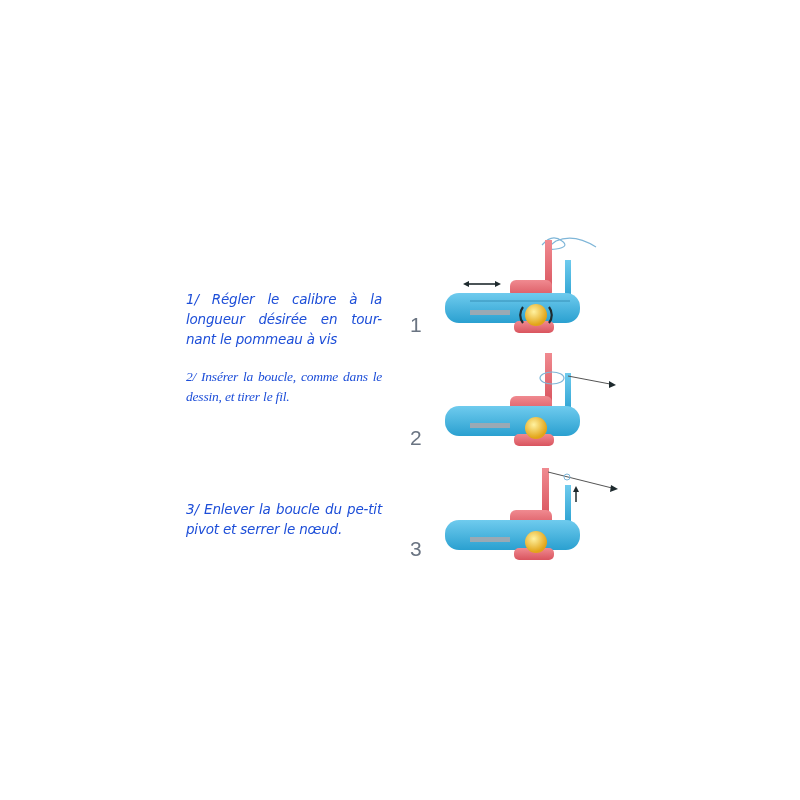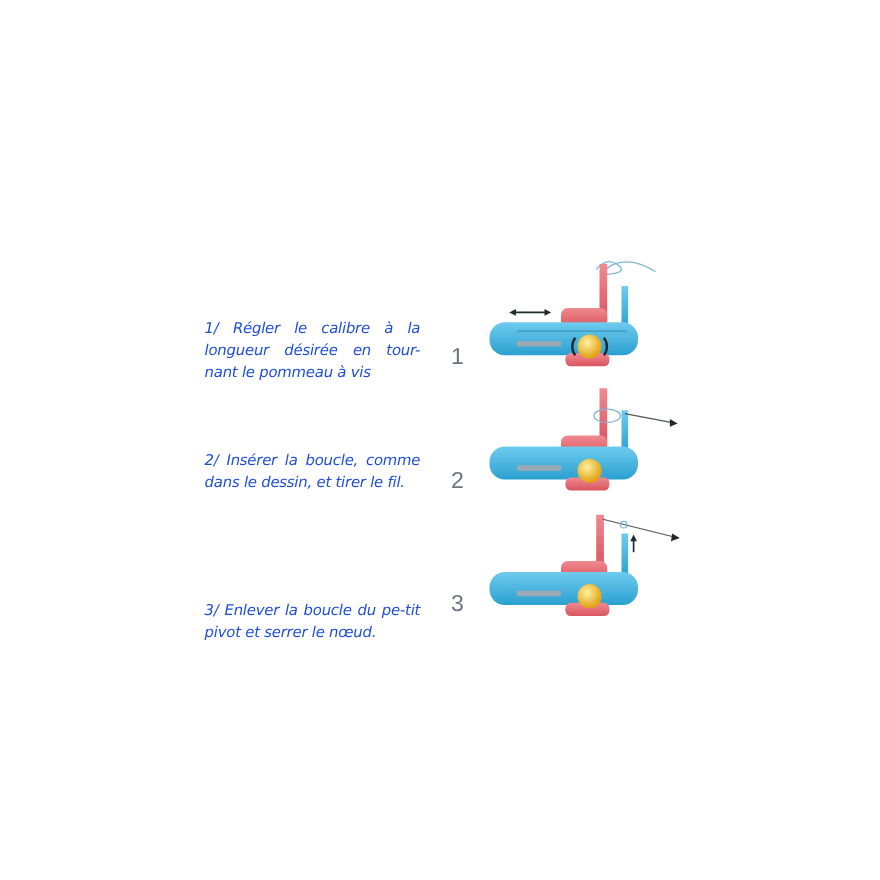--- a/index.html
+++ b/index.html
@@ -13,22 +13,22 @@
   .step-text.last { text-align-last:left; }
   .num {
     position:absolute; font-family:"Liberation Sans", sans-serif; font-size:21px; color:#6a7482;
   }
   .fig { position:absolute; }
 </style>
 </head>
 <body>
 
 <div class="step-text" style="top:289px;">1/ Régler le calibre à la longueur désirée en tour-nant le pommeau à vis</div>
-<div class="step-text" style="top:409px;">2/ Insérer la boucle, comme dans le dessin, et tirer le fil.</div>
-<div class="step-text last" style="top:499px;margin-top:46px;">3/ Enlever la boucle du pe-tit pivot et serrer le nœud.</div>
+<div class="step-text" style="top:367px;font-family:Liberation Serif, serif;">2/ Insérer la boucle, comme dans le dessin, et tirer le fil.</div>
+<div class="step-text last" style="top:499px;">3/ Enlever la boucle du pe-tit pivot et serrer le nœud.</div>
 
 <div class="num" style="left:410px;top:313px;">1</div>
 <div class="num" style="left:410px;top:426px;">2</div>
 <div class="num" style="left:410px;top:537px;">3</div>
 
 <svg class="fig" style="left:430px;top:215px;" width="200" height="140" viewBox="0 0 200 140">
   <defs>
     <linearGradient id="blue" x1="0" y1="0" x2="0" y2="1">
       <stop offset="0" stop-color="#6fcbee"></stop>
         <stop offset="1" stop-color="#2aa0d0"></stop>

